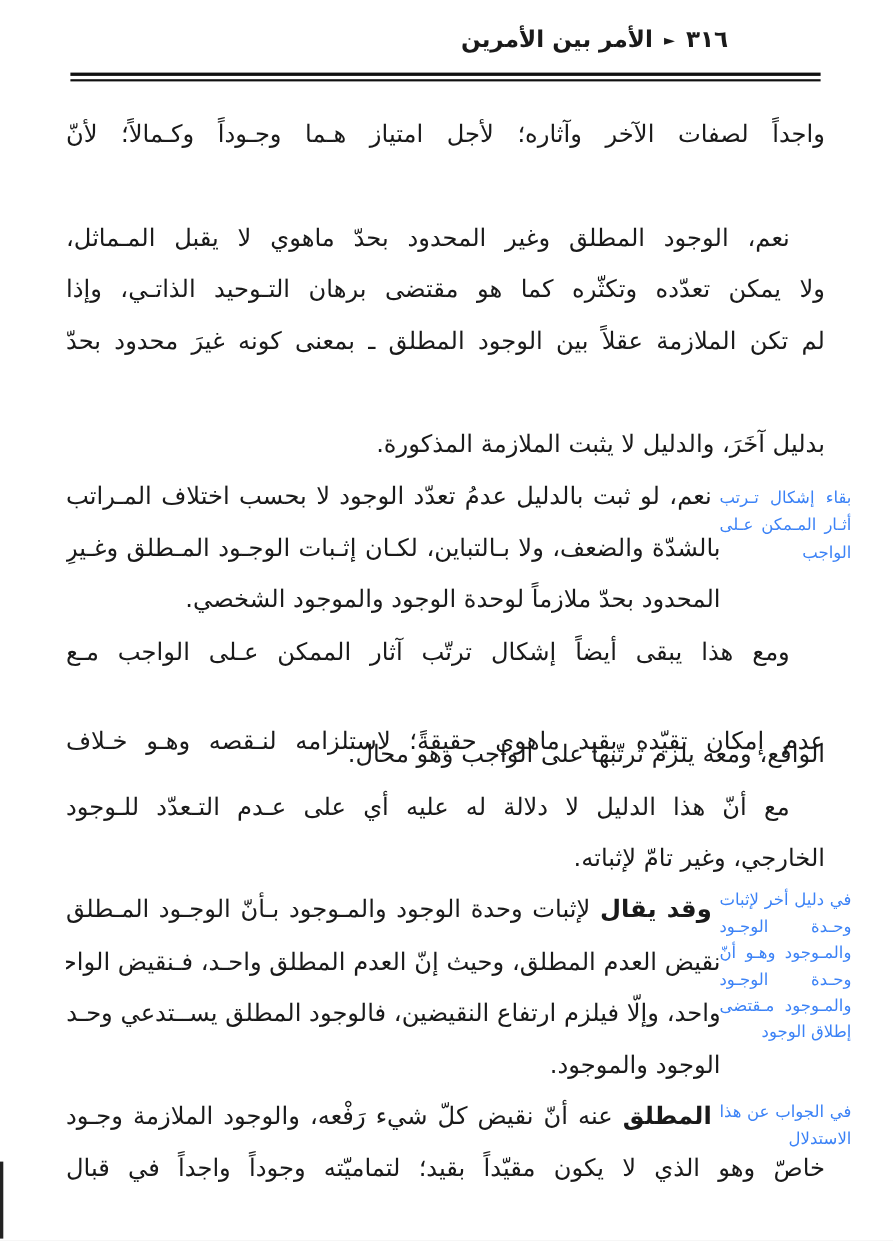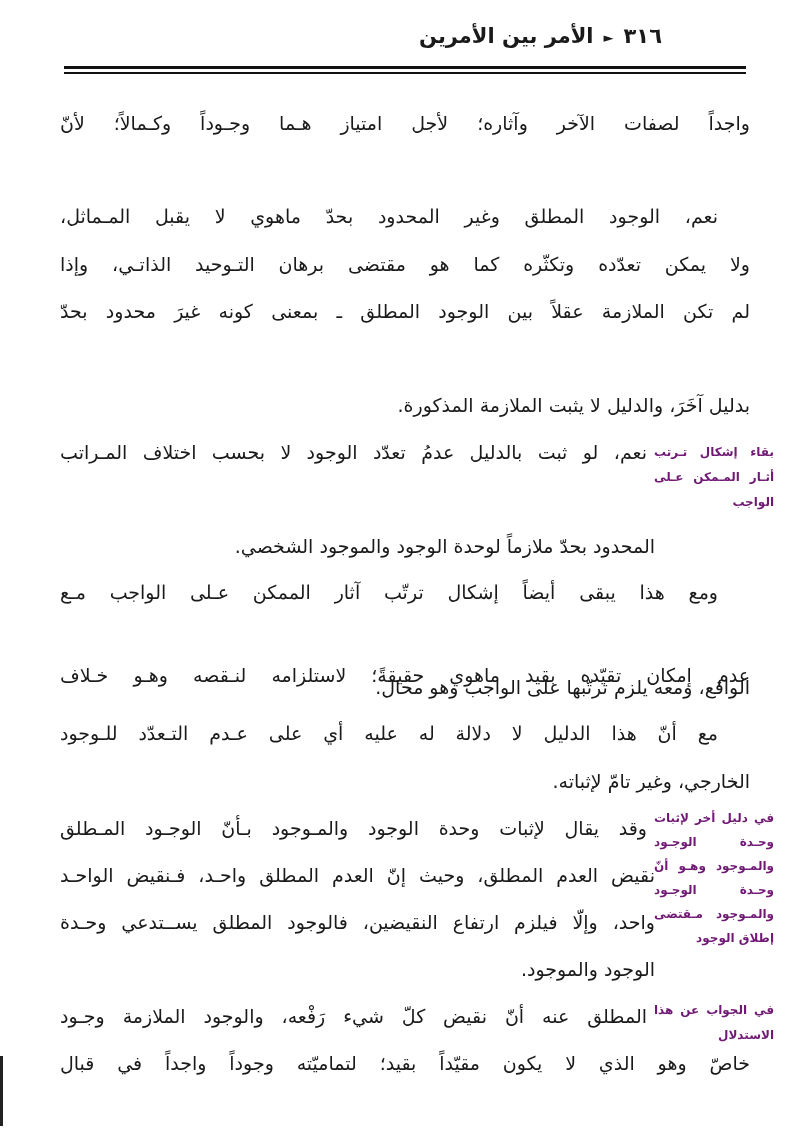--- a/index.html
+++ b/index.html
@@ -19,36 +19,36 @@
     font-weight:bold;font-size:21px;white-space:nowrap;
   }
   .hdr .arrow{font-size:13px;transform:translateY(1px);}
   .hdr-rule{
     position:absolute;top:66px;left:64px;width:682px;height:3px;
     border-top:3px solid #111;border-bottom:2px solid #111;
   }
   
   .bl{
     position:absolute;left:60px;width:690px;height:42px;
-    font-size:19px;line-height:40px;
+    font-size:22px;line-height:40px;
     direction:rtl;
     text-align:justify;text-align-last:justify;
     overflow:hidden;white-space:nowrap;
   }
   .bl.narrow{width:595px;}
   .bl.end{text-align:right;text-align-last:right;}
   .bl.ind{padding-right:32px;box-sizing:border-box;font-family:Liberation Serif, serif;}
   .bl.ind-sm{padding-right:8px;box-sizing:border-box;}
-  .bl b{font-weight:normal;}
+  .bl b{font-weight:bold;}
   
   .mnote{
     position:absolute;right:38px;width:120px;
-    font-size:12px;font-weight:bold;line-height:25px;
+    font-size:15px;font-weight:normal;line-height:25px;
     text-align:justify;text-align-last:right;
-    direction:rtl;color:#701a75;
+    direction:rtl;color:#3b82f6;
   }
   .artifact{
     position:absolute;left:0;top:1056px;width:3px;height:70px;background:#222;
   }
 </style>
 </head>
 <body>
 
 <div class="page">
 
@@ -58,20 +58,21 @@
     <span>الأمر بين الأمرين</span>
   </div>
   <div class="hdr-rule"></div>
 
   <div class="bl" style="top:103px">واجداً لصفات الآخر وآثاره؛ لأجل امتياز هـما وجـوداً وكـمالاً؛ لأنّ</div>
   <div class="bl ind" style="top:197px">نعم، الوجود المطلق وغير المحدود بحدّ ماهوي لا يقبل المـماثل،</div>
   <div class="bl" style="top:244px">ولا يمكن تعدّده وتكثّره كما هو مقتضى برهان التـوحيد الذاتـي، وإذا</div>
   <div class="bl" style="top:291px">لم تكن الملازمة عقلاً بين الوجود المطلق ـ بمعنى كونه غيرَ محدود بحدّ</div>
   <div class="bl end" style="top:385px">بدليل آخَرَ، والدليل لا يثبت الملازمة المذكورة.</div>
   <div class="bl narrow ind-sm" style="top:432px">نعم، لو ثبت بالدليل عدمُ تعدّد الوجود لا بحسب اختلاف المـراتب</div>
+  <div class="bl narrow" style="top:479px">بالشدّة والضعف، ولا بـالتباين، لكـان إثـبات الوجـود المـطلق وغـيرِ</div>
   <div class="bl narrow end" style="top:526px">المحدود بحدّ ملازماً لوحدة الوجود والموجود الشخصي.</div>
   <div class="bl ind" style="top:573px">ومع هذا يبقى أيضاً إشكال ترتّب آثار الممكن عـلى الواجب مـع</div>
   <div class="bl" style="top:655px">عدم إمكان تقيّده بقيد ماهوي حقيقةً؛ لاستلزامه لنـقصه وهـو خـلاف</div>
   <div class="bl end" style="top:667px">الواقع، ومعه يلزم ترتّبها على الواجب وهو محال.</div>
   <div class="bl ind" style="top:714px">مع أنّ هذا الدليل لا دلالة له عليه أي على عـدم التـعدّد للـوجود</div>
   <div class="bl end" style="top:761px">الخارجي، وغير تامّ لإثباته.</div>
   <div class="bl narrow ind-sm" style="top:808px"><b>وقد يقال</b><span> لإثبات وحدة الوجود والمـوجود بـأنّ الوجـود المـطلق</span></div>
   <div class="bl narrow" style="top:855px">نقيض العدم المطلق، وحيث إنّ العدم المطلق واحـد، فـنقيض الواحـد</div>
   <div class="bl narrow" style="top:902px">واحد، وإلّا فيلزم ارتفاع النقيضين، فالوجود المطلق يســتدعي وحـدة</div>
   <div class="bl narrow end" style="top:949px">الوجود والموجود.</div>

